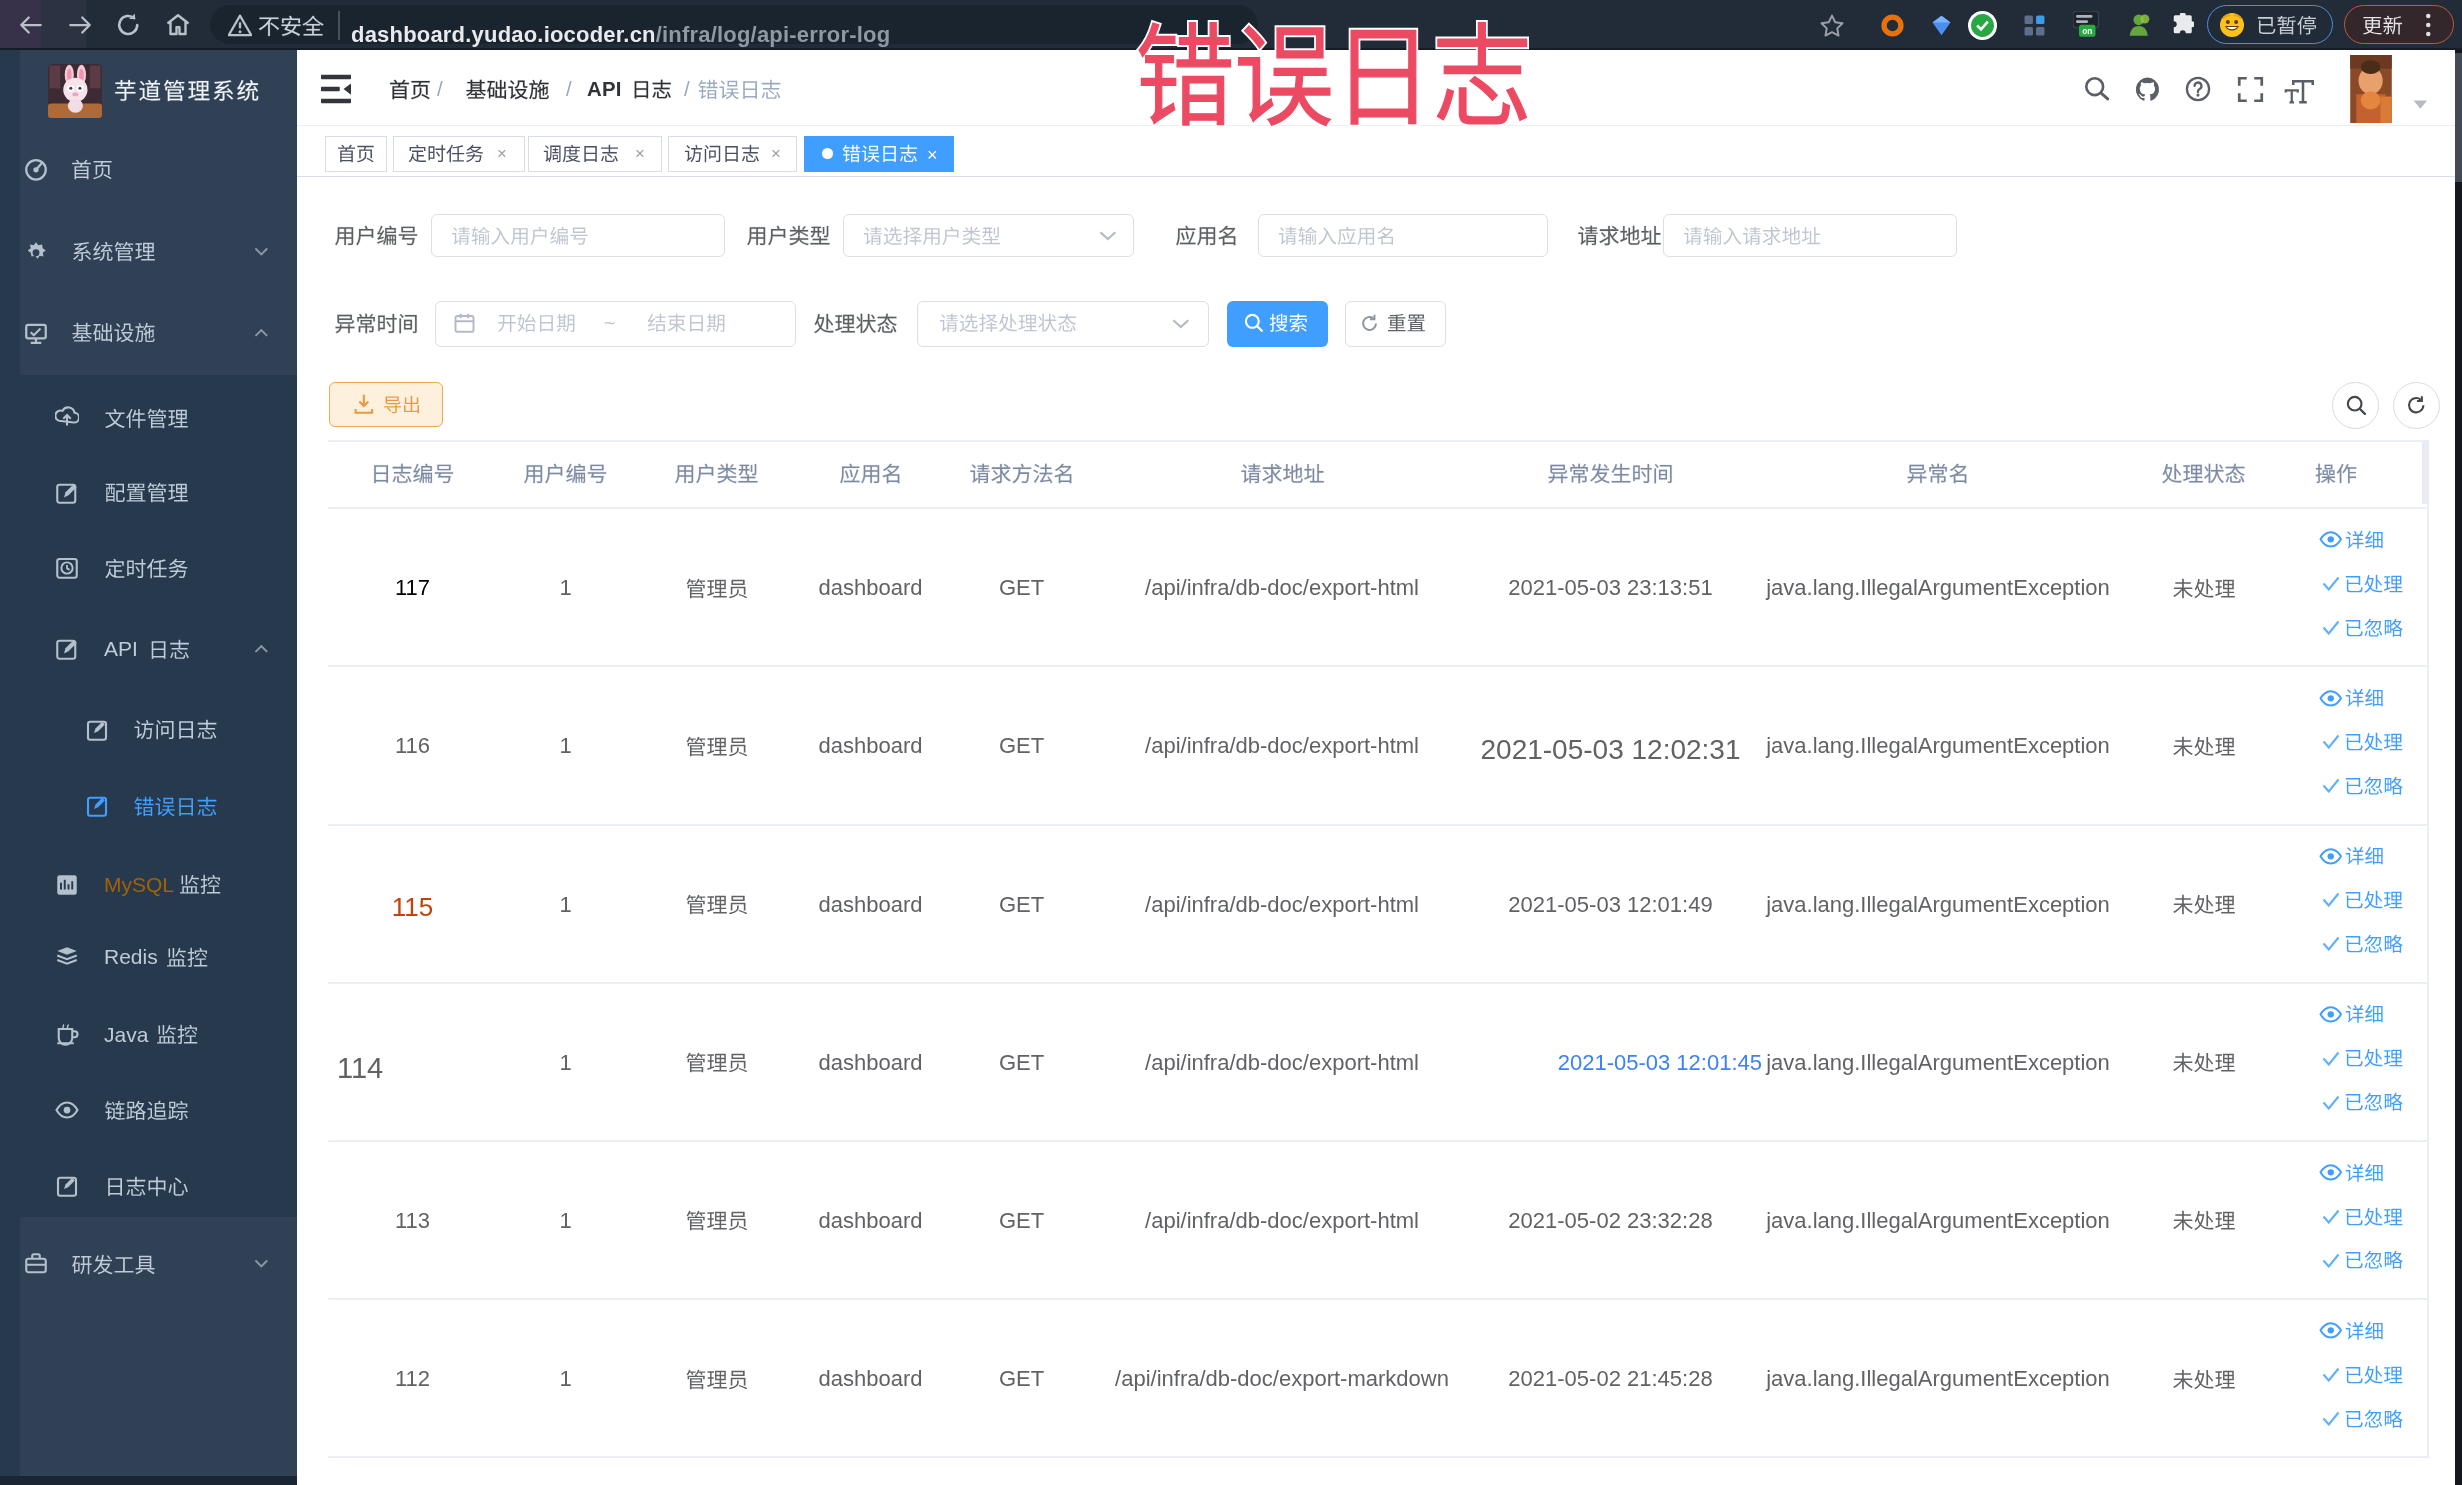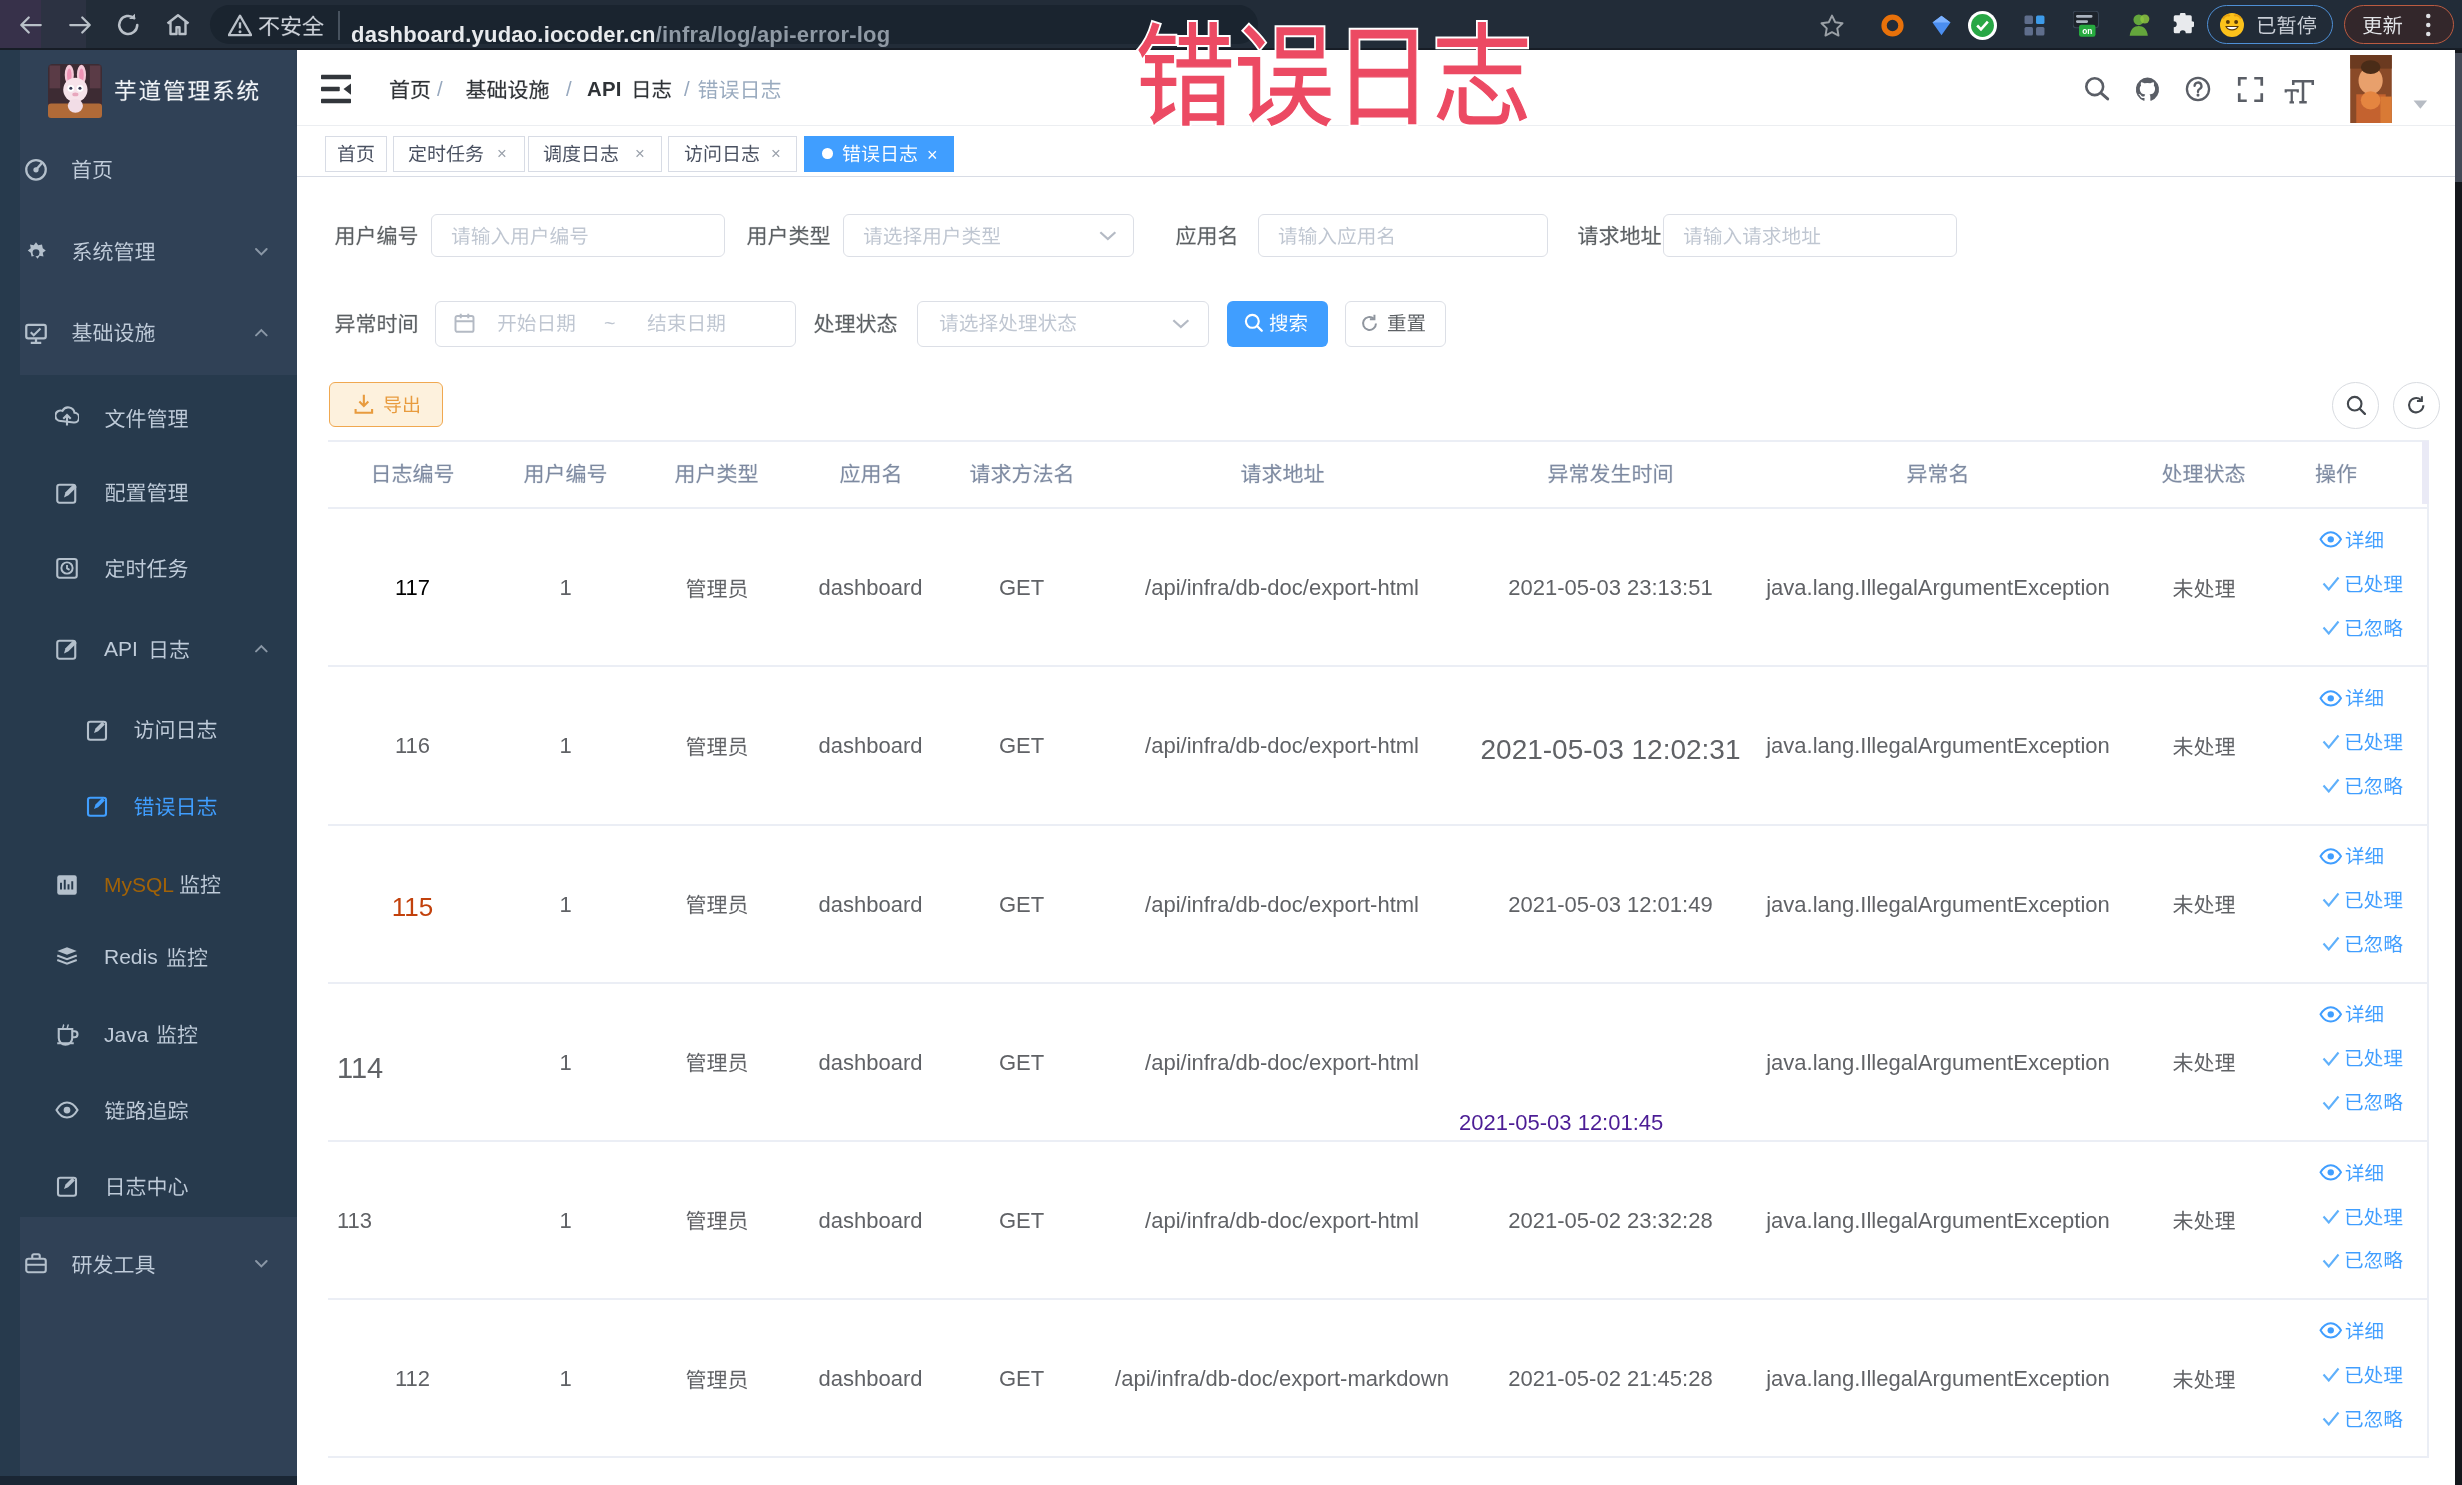--- a/index.html
+++ b/index.html
@@ -691,21 +691,21 @@
       <use href="#z_yhl"></use>
     </svg>
 <div class="ab t " style="left:337px;width:151px;text-align:left;top:1047px;font-size:29px;color:#606266">114</div>
 <div class="ab t " style="left:490px;width:151px;text-align:center;top:1047px;font-size:22px;color:#606266">1</div>
 <svg class="z " style="left:685px;top:1052px;width:64px;height:21px;color:#606266" viewBox="0 0 84 28" width="64" height="21">
       <use href="#z_glyuan"></use>
     </svg>
 <div class="ab t " style="left:757px;width:227px;text-align:center;top:1047px;font-size:22px;color:#606266">dashboard</div>
 <div class="ab t " style="left:946px;width:151px;text-align:center;top:1047px;font-size:22px;color:#606266">GET</div>
 <div class="ab t " style="left:1070px;width:424px;text-align:center;top:1047px;font-size:22px;color:#606266">/api/infra/db-doc/export-html</div>
-<div class="ab t " style="left:1459px;width:303px;text-align:left;top:1107px;font-size:22px;color:#4c1d95">2021-05-03 12:01:45</div>
+<div class="ab t " style="left:1459px;width:303px;text-align:right;top:1047px;font-size:22px;color:#3b82f6">2021-05-03 12:01:45</div>
 <div class="ab t " style="left:1726px;width:424px;text-align:center;top:1047px;font-size:22px;color:#606266">java.lang.IllegalArgumentException</div>
 <svg class="z " style="left:2172px;top:1052px;width:64px;height:21px;color:#606266" viewBox="0 0 84 28" width="64" height="21">
       <use href="#z_wcl"></use>
     </svg>
 <svg class="ico" style="left:2319px;top:1006px" width="23.5" height="16.7" viewBox="0 0 31 22">
       <path d="M2 11C6 4 10.5 1.5 15.5 1.5S25 4 29 11c-4 7-8.5 9.5-13.5 9.5S6 18 2 11z" fill="none" stroke="#409EFF" stroke-width="2.6"></path>
       <circle cx="15.5" cy="11" r="4.2" fill="#409EFF"></circle>
     </svg>
 <svg class="z " style="left:2345px;top:1004px;width:39px;height:19.7px;color:#409EFF" viewBox="0 0 52 26" width="39" height="19.7">
       <use href="#z_xiangxi"></use>
@@ -715,21 +715,21 @@
     </svg>
 <svg class="z " style="left:2344px;top:1048px;width:59px;height:19.7px;color:#409EFF" viewBox="0 0 78 26" width="59" height="19.7">
       <use href="#z_ycl"></use>
     </svg>
 <svg class="ico" style="left:2322px;top:1095px" width="18" height="15" viewBox="0 0 24 20">
       <path d="M2 10l7 8L22 2" fill="none" stroke="#5fb0fb" stroke-width="2.8"></path>
     </svg>
 <svg class="z " style="left:2344px;top:1092px;width:59px;height:19.7px;color:#409EFF" viewBox="0 0 78 26" width="59" height="19.7">
       <use href="#z_yhl"></use>
     </svg>
-<div class="ab t " style="left:337px;width:151px;text-align:left;top:1205px;font-size:22px;color:#606266">113</div>
+<div class="ab t " style="left:337px;width:151px;text-align:center;top:1205px;font-size:22px;color:#606266">113</div>
 <div class="ab t " style="left:490px;width:151px;text-align:center;top:1205px;font-size:22px;color:#606266">1</div>
 <svg class="z " style="left:685px;top:1210px;width:64px;height:21px;color:#606266" viewBox="0 0 84 28" width="64" height="21">
       <use href="#z_glyuan"></use>
     </svg>
 <div class="ab t " style="left:757px;width:227px;text-align:center;top:1205px;font-size:22px;color:#606266">dashboard</div>
 <div class="ab t " style="left:946px;width:151px;text-align:center;top:1205px;font-size:22px;color:#606266">GET</div>
 <div class="ab t " style="left:1070px;width:424px;text-align:center;top:1205px;font-size:22px;color:#606266">/api/infra/db-doc/export-html</div>
 <div class="ab t " style="left:1459px;width:303px;text-align:center;top:1205px;font-size:22px;color:#606266">2021-05-02 23:32:28</div>
 <div class="ab t " style="left:1726px;width:424px;text-align:center;top:1205px;font-size:22px;color:#606266">java.lang.IllegalArgumentException</div>
 <svg class="z " style="left:2172px;top:1210px;width:64px;height:21px;color:#606266" viewBox="0 0 84 28" width="64" height="21">

